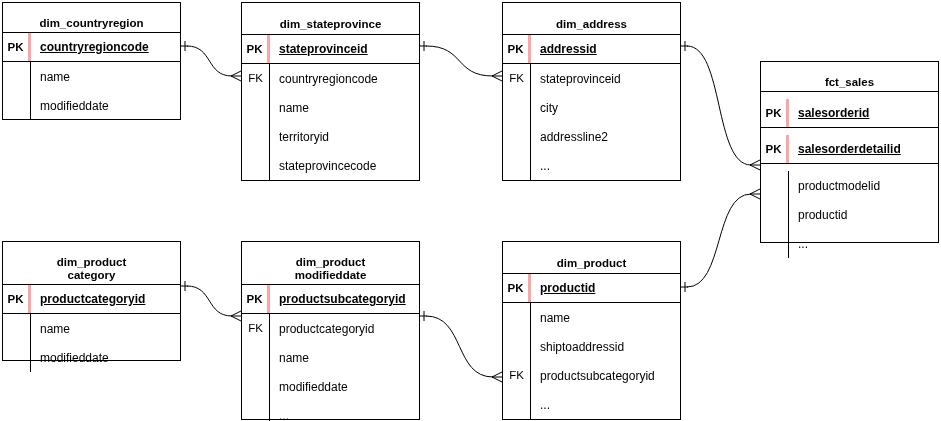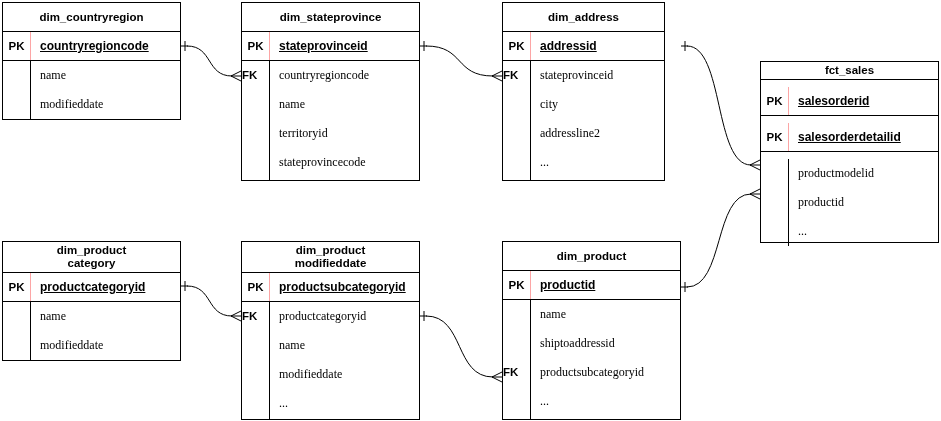--- a/index.html
+++ b/index.html
@@ -41,38 +41,39 @@
     font-size: 11.5px;
     font-weight: bold;
     color: #000000;
     text-align: center;
     line-height: 13px;
     display: flex;
     flex-direction: column;
     align-items: center;
     justify-content: center;
     padding: 2px 2px;
+    margin-top: 12px;
   }
   .entity-title .tline { display: block; white-space: nowrap; }
   .attr-row {
     box-sizing: border-box;
     display: flex;
     flex-direction: row;
     align-items: stretch;
     height: 29px;
     flex: 0 0 auto;
   }
   .attr-row.divider {
     border-bottom: 1px solid #000000;
   }
   .key-cell {
     box-sizing: border-box;
     width: 28px;
     flex: 0 0 28px;
-    border-right: 1px solid #fca5a5;
+    border-right: 3px solid #fca5a5;
     display: flex;
     align-items: center;
     justify-content: center;
     font-size: 11.5px;
     color: #000000;
   }
   .key-cell.pk { font-weight: bold; }
   .name-cell {
     box-sizing: border-box;
     flex: 1 1 auto;
@@ -98,32 +99,31 @@
     box-sizing: border-box;
     width: 28px;
     flex: 0 0 28px;
     border-right: 1px solid #000000;
     position: relative;
   }
   .body-gutter .gutter-label {
     position: absolute;
     left: 0;
     width: 100%;
-    text-align: left;
+    text-align: center;
     font-size: 11.5px;
     color: #000000;
-    font-weight: bold;
   }
   .body-rows {
     flex: 1 1 auto;
     display: flex;
     flex-direction: column;
   }
   .body-rows .attr-row { border: 0; }
-  .body-rows .attr-row .name-cell { padding-left: 9px; font-family: Liberation Serif, serif; }
+  .body-rows .attr-row .name-cell { padding-left: 9px; }
 </style>
 </head>
 <body>
 
 <div id="canvas">
   <svg id="edge-layer" viewBox="0 0 941 421" width="941" height="421">
       <g>
         <path d="M 187 46 C 213.1 46, 205.9 76, 232 76" fill="none" stroke="#000000" stroke-width="1"></path>
         <line x1="181" y1="46" x2="188" y2="46" stroke="#000000" stroke-width="1"></line>
         <line x1="185" y1="41" x2="185" y2="51" stroke="#000000" stroke-width="1"></line>
@@ -202,21 +202,21 @@
             </div>
             <div class="attr-row">
               <div class="name-cell">territoryid</div>
             </div>
             <div class="attr-row">
               <div class="name-cell">stateprovincecode</div>
             </div>
           </div>
         </div>
       </div>
-      <div class="entity" style="left: 502px; top: 2px; width: 163px; height: 179px;">
+      <div class="entity" style="left: 502px; top: 2px; width: 179px; height: 179px;">
         <div class="entity-title" style="height: 29px;">
           <span class="tline">dim_address</span>
         </div>
         <div class="attr-row divider">
           <div class="key-cell pk">PK</div>
           <div class="name-cell keyname">addressid</div>
         </div>
         <div class="body-group">
           <div class="body-gutter">
             <div class="gutter-label" style="top: 8px;">FK</div>

